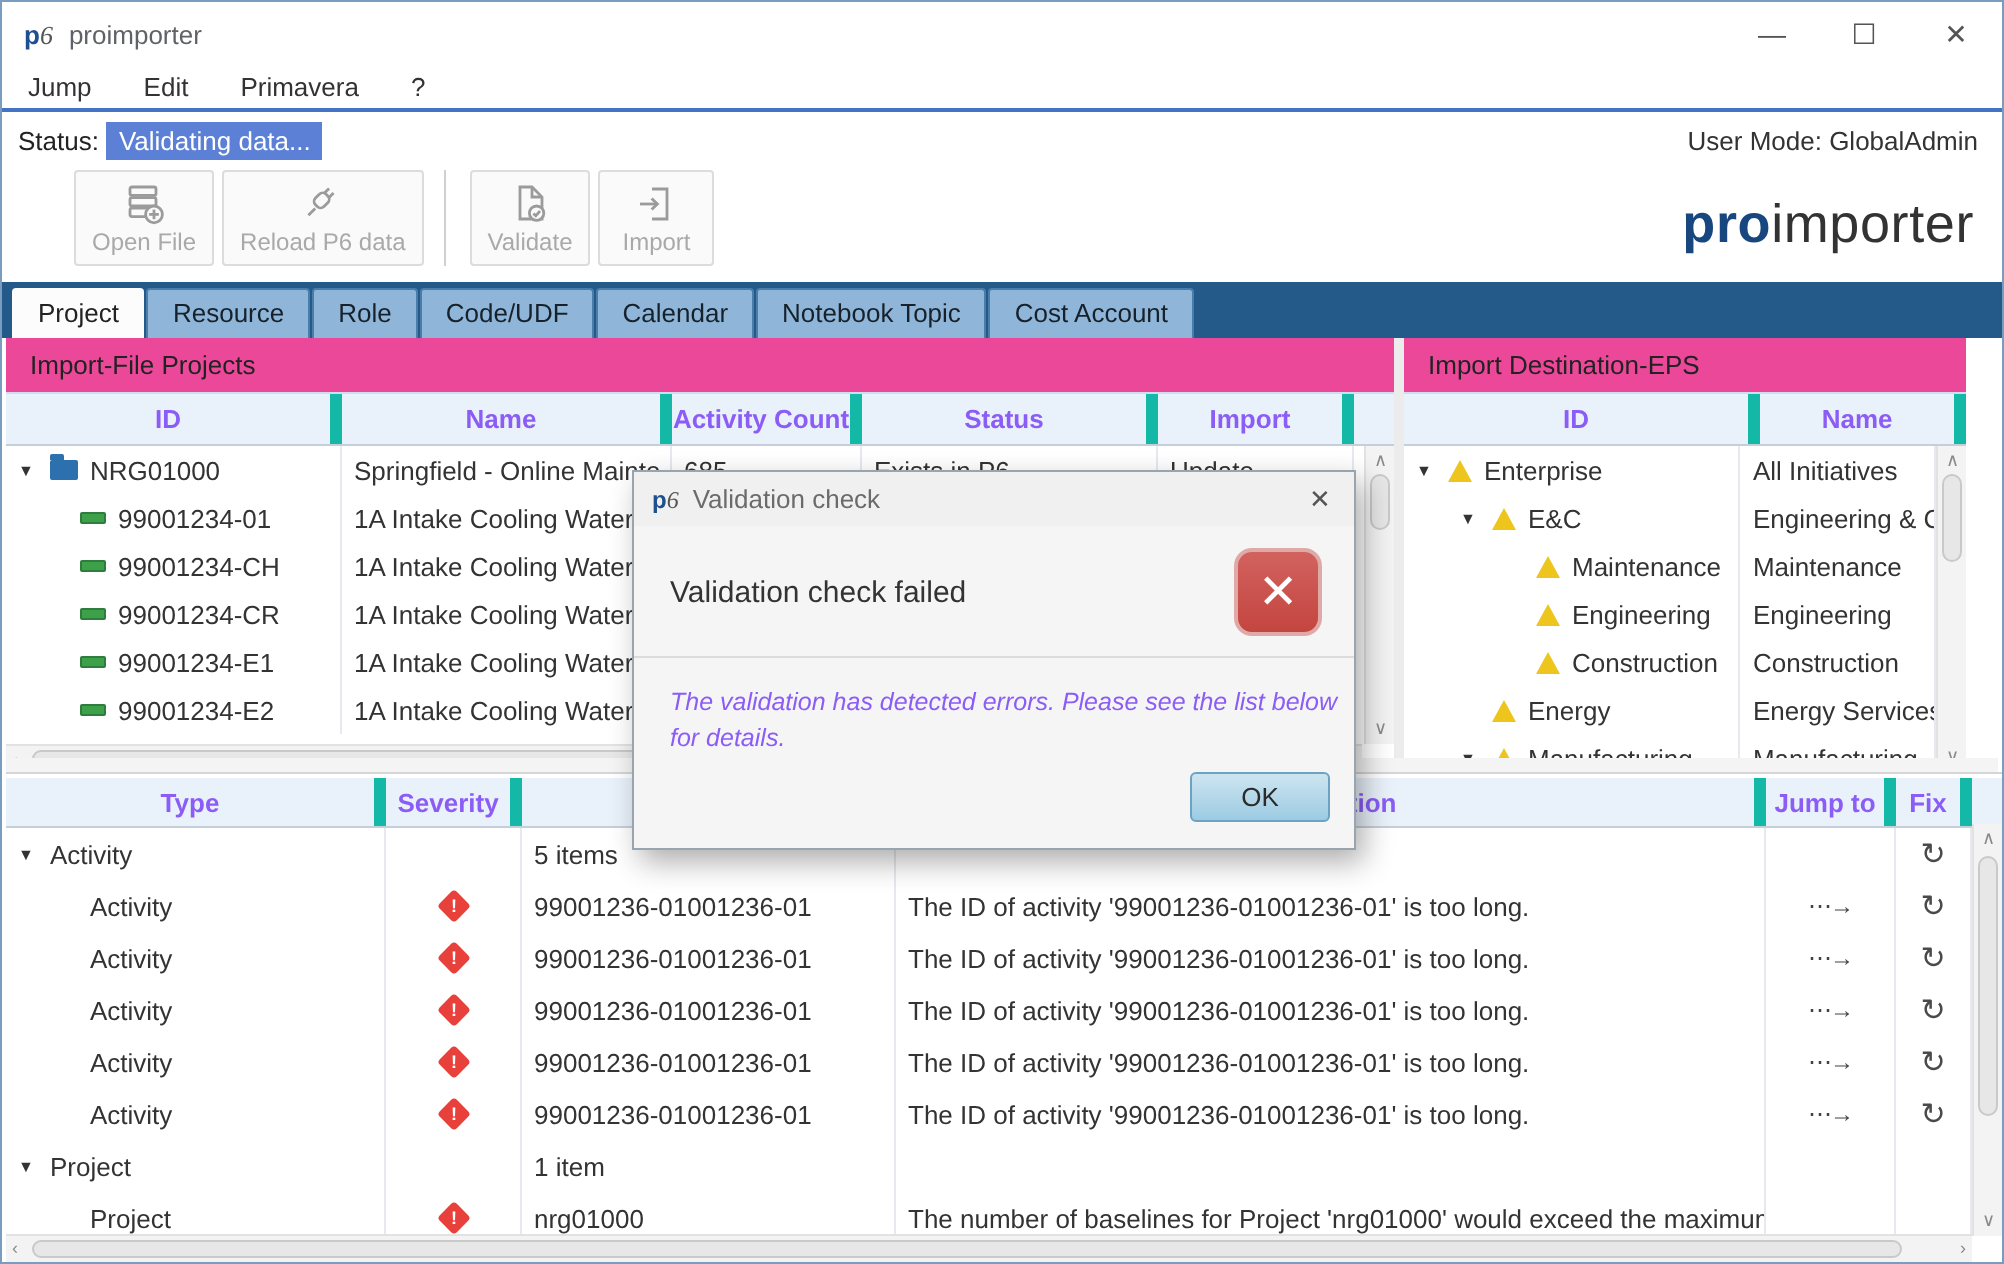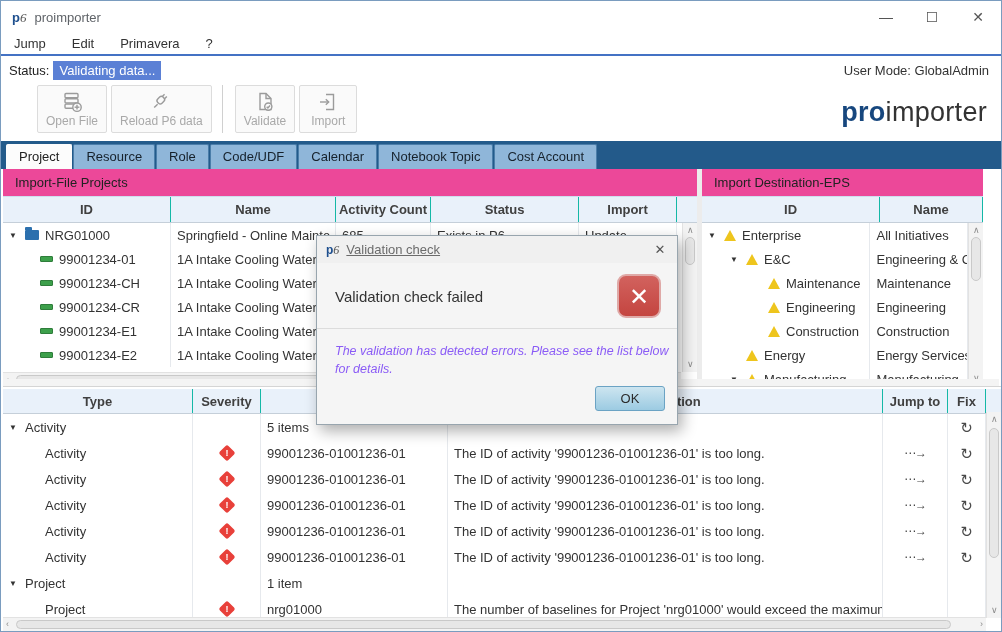--- a/index.html
+++ b/index.html
@@ -48,22 +48,22 @@
               display:flex; align-items:flex-end; padding-left:5px; }
   .tab { background:#8fb6d9; color:#16212b; padding:4px 12px 5px; margin-right:1px;
          border:1px solid #4a7da9; border-bottom:none; border-radius:2px 2px 0 0; font-size:13px; }
   .tab.active { background:#fcfcfc; color:#222; border-color:#fcfcfc; }
 
   
   .panel { position:absolute; background:#fff; }
   .pheader { height:28px; background:#ec4899; border-bottom:1px solid #cfdeee;
              line-height:28px; padding-left:12px; color:#222; }
   .gridhead { display:flex; height:26px; background:#e9f1fa; border-bottom:1px solid #c5cfd9; }
-  .gridhead .hc { font-weight:700; color:#404040; text-align:center; line-height:25px;
-                  border-right:1px solid #14b8a6; overflow:hidden; white-space:nowrap; }
+  .gridhead .hc { font-weight:700; color:#8b5cf6; text-align:center; line-height:25px;
+                  border-right:6px solid #14b8a6; overflow:hidden; white-space:nowrap; }
   .rows { position:absolute; left:0; overflow:hidden; background:#fff; }
   .trow { display:flex; align-items:center; }
   .trow .cell { height:100%; display:flex; align-items:center; border-right:1px solid #e6e9ed;
                 overflow:hidden; white-space:nowrap; padding-left:6px; }
   .indent { flex:none; height:1px; }
   .expslot { flex:none; width:16px; font-size:8px; color:#333; text-align:left; }
   .icon-folder { flex:none; width:14px; height:10px; background:#2c70ae; border-radius:1px;
                  position:relative; margin-right:6px; }
   .icon-folder::before { content:""; position:absolute; top:-3px; left:0; width:7px; height:3px;
                  background:#2c70ae; border-radius:1px 1px 0 0; }
@@ -108,21 +108,21 @@
   .bottom-panel .rows { top:27px; right:15px; bottom:13px; }
   .bottom-panel .trow { height:26px; }
   .bp .cell.cen { justify-content:center; padding-left:0; }
   .splitter { position:absolute; left:2px; top:378px; width:996px; height:7px; background:#f4f4f4; }
 
   
   .dialog { position:absolute; left:315px; top:234px; width:362px; height:190px; background:#f5f5f5;
             border:1px solid #98a5ae; box-shadow:4px 6px 14px rgba(0,0,0,.32); z-index:60; }
   .dlg-title { height:27px; background:#f0f0f0; display:flex; align-items:center; }
   .dlg-title .appicon { margin-left:9px; font-size:12px; }
-  .dlg-title .txt { margin-left:7px; color:#6b6b6b;text-decoration:underline; }
+  .dlg-title .txt { margin-left:7px; color:#6b6b6b; }
   .dlg-close { margin-left:auto; width:34px; text-align:center; color:#555; font-size:13px; }
   .dlg-heading { position:absolute; left:18px; top:52px; font-size:15px; color:#333; }
   .dlg-erricon { position:absolute; right:16px; top:38px; width:44px; height:44px; border-radius:9px;
                  background:linear-gradient(#d2625e,#c44540); border:2px solid #dfa9a7;
                  color:#fff; font-size:24px; font-weight:700; text-align:center; line-height:41px; }
   .dlg-sep { position:absolute; left:0; right:0; top:92px; border-top:1px solid #dcdcdc; }
   .dlg-msg { position:absolute; left:18px; top:106px; width:334px; font-size:12.5px;
              line-height:18px; color:#8b5cf6;font-style:italic; }
   .dlg-ok { position:absolute; right:12px; bottom:13px; width:70px; height:25px;
             background:linear-gradient(#cde5f0,#9ccbe2); border:1px solid #6ba3c4; border-radius:3px;

